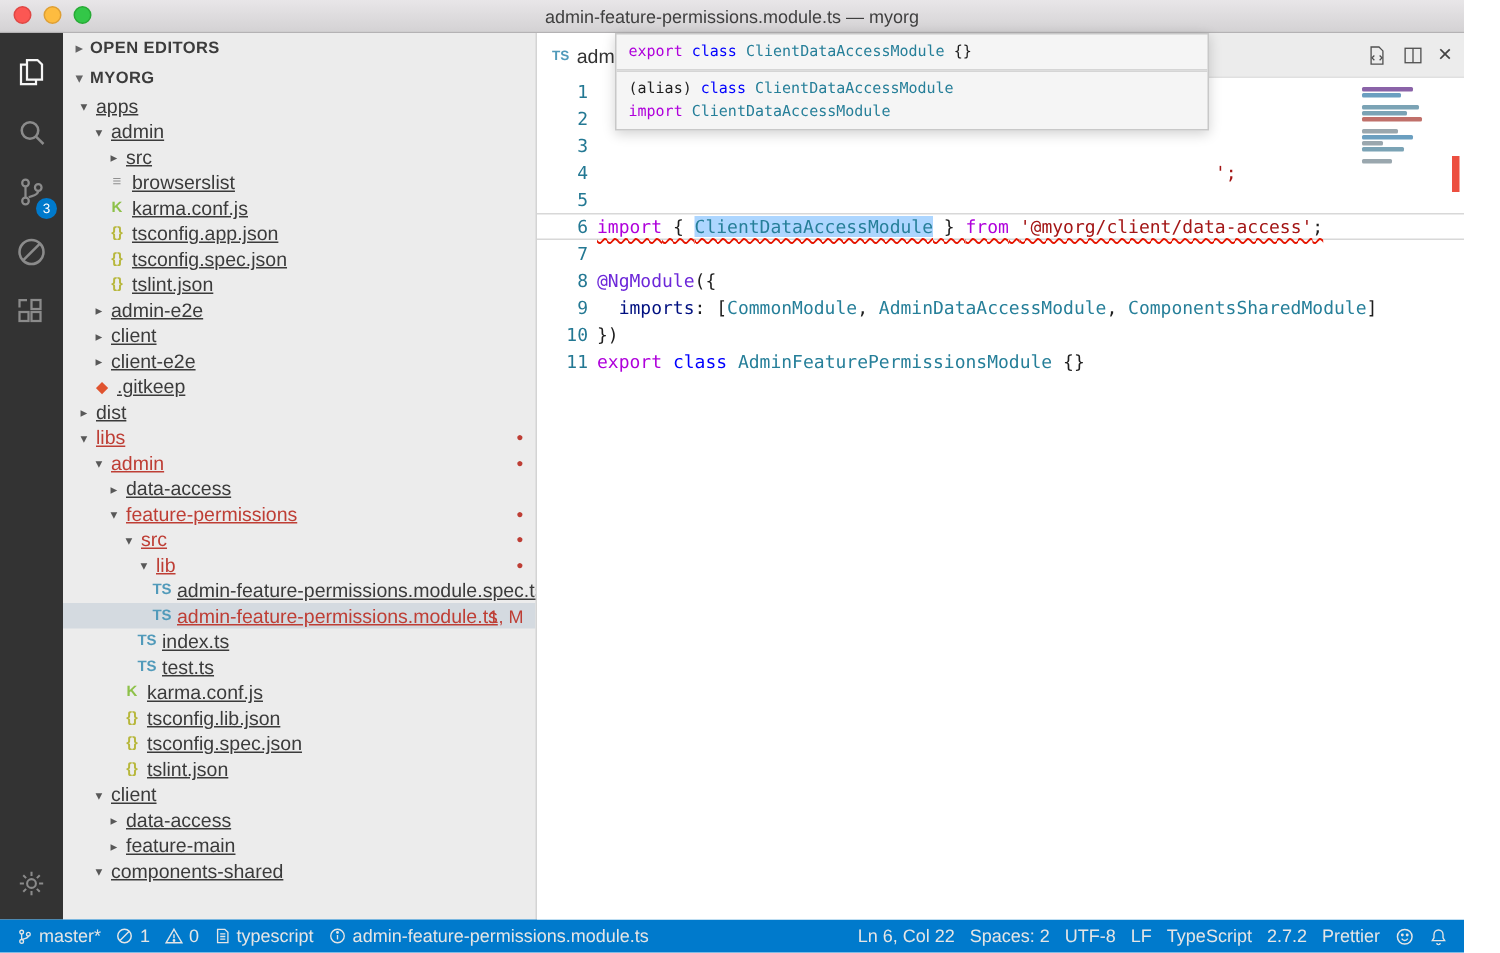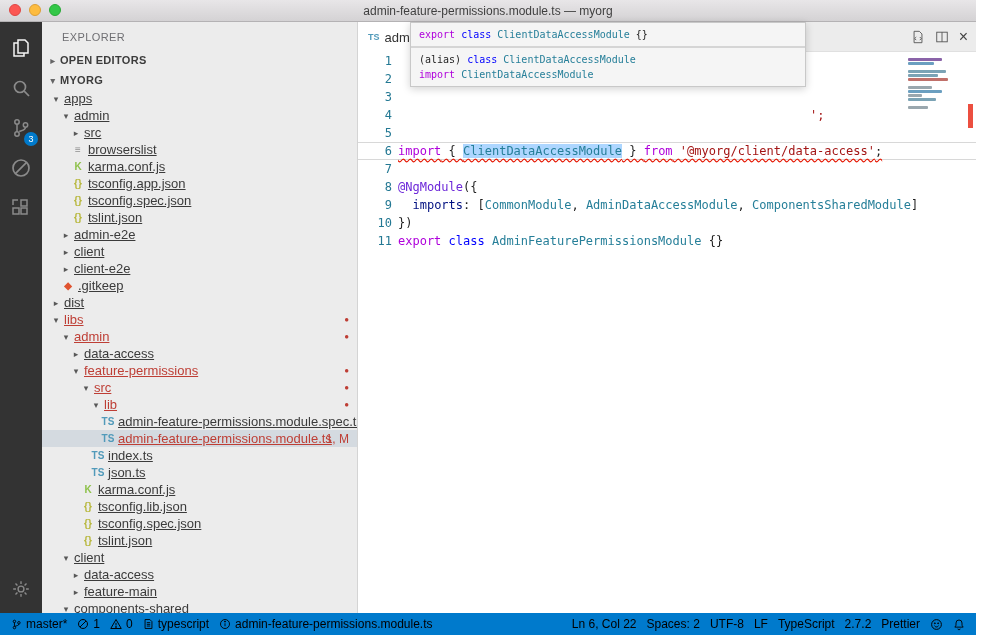--- a/index.html
+++ b/index.html
@@ -70,21 +70,21 @@
   .minimap { position:absolute; right:22px; top:6px; width:46px; }
   .mm-bar { height:3px; margin-bottom:1px; border-radius:1px; }
   .ovr { position:absolute; right:3px; top:52px; width:5px; height:24px; background:#E51400; opacity:.75; }
 
   
   .hover { position:absolute; left:52px; top:0; width:396px; background:#f5f5f5; border:1px solid #c8c8c8; box-shadow:0 2px 8px rgba(0,0,0,0.18); z-index:20; font-family:"DejaVu Sans Mono",monospace; font-size:10px; color:#1e1e1e; }
   .hover-row { padding:4px 8px; line-height:15px; white-space:pre-wrap; }
   .hover-div { height:1px; background:#d5d5d5; }
 
   
-  .statusbar { height:22px; flex:none; background:#007ACC; color:#000000; display:flex; align-items:center; font-size:12px; padding:0 6px; }
+  .statusbar { height:22px; flex:none; background:#007ACC; color:#e5e5e5; display:flex; align-items:center; font-size:12px; padding:0 6px; }
   .sb-left, .sb-right { display:flex; align-items:center; height:22px; }
   .sb-right { margin-left:auto; }
   .sb-item { display:flex; align-items:center; gap:4px; padding:0 5px; height:22px; cursor:pointer; white-space:nowrap; }
   .sb-item svg { flex:none; }
 </style>
 </head>
 <body>
 
 <div class="window">
 
@@ -136,21 +136,20 @@
         </div>
         <div class="ab-item ab-settings">
           <svg width="22" height="22" viewBox="0 0 24 24" fill="none" stroke="currentColor" stroke-width="1.5">
             <circle cx="12" cy="12" r="3.2"></circle>
             <path d="M12 3.5v3M12 17.5v3M3.5 12h3M17.5 12h3M6 6l2.1 2.1M15.9 15.9L18 18M18 6l-2.1 2.1M8.1 15.9L6 18"></path>
           </svg>
         </div>
       </div>
 
     <div class="sidebar">
-      <div class="sb-title">EXPLORER</div>
       <div class="sb-section">
         <span class="tw">▸</span>
         <span>OPEN EDITORS</span>
       </div>
       <div class="sb-section">
         <span class="tw">▾</span>
         <span>MYORG</span>
       </div>
       <div class="tree">
           <div class="tree-row" style="padding-left: 8px;">
@@ -252,21 +251,21 @@
             <span class="ficon fi-ts">TS</span>
             <span class="lbl">admin-feature-permissions.module.ts</span>
             <span class="row-right badge-txt">1, M</span>
           </div>
           <div class="tree-row" style="padding-left: 48px;">
             <span class="ficon fi-ts">TS</span>
             <span class="lbl">index.ts</span>
           </div>
           <div class="tree-row" style="padding-left: 48px;">
             <span class="ficon fi-ts">TS</span>
-            <span class="lbl">json.ts</span>
+            <span class="lbl">test.ts</span>
           </div>
           <div class="tree-row" style="padding-left: 38px;">
             <span class="ficon fi-karma">K</span>
             <span class="lbl">karma.conf.js</span>
           </div>
           <div class="tree-row" style="padding-left: 38px;">
             <span class="ficon fi-json">{}</span>
             <span class="lbl">tsconfig.lib.json</span>
           </div>
           <div class="tree-row" style="padding-left: 38px;">

